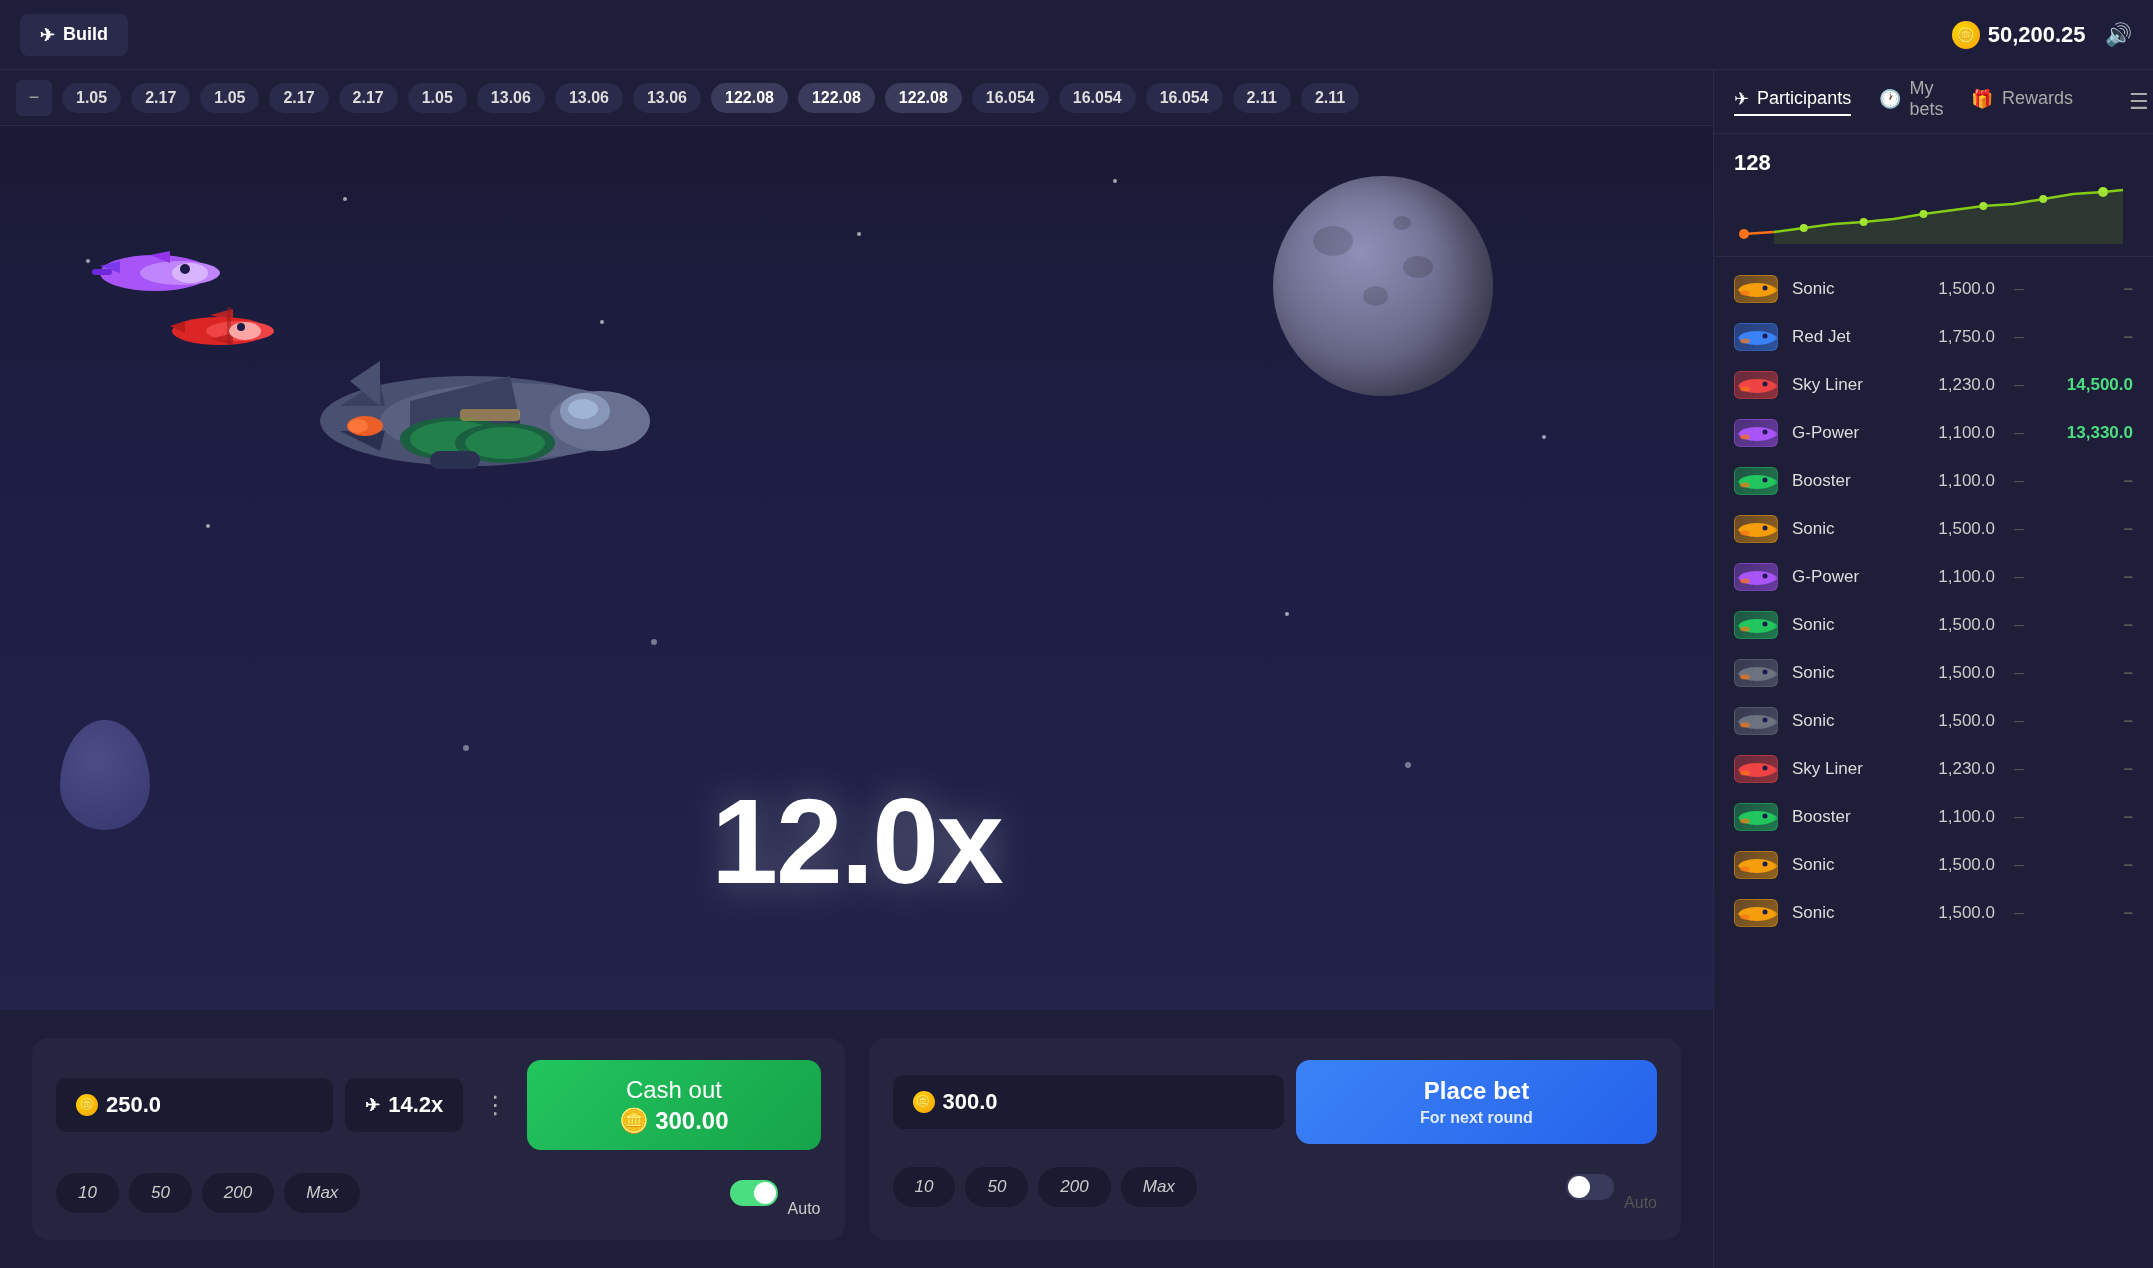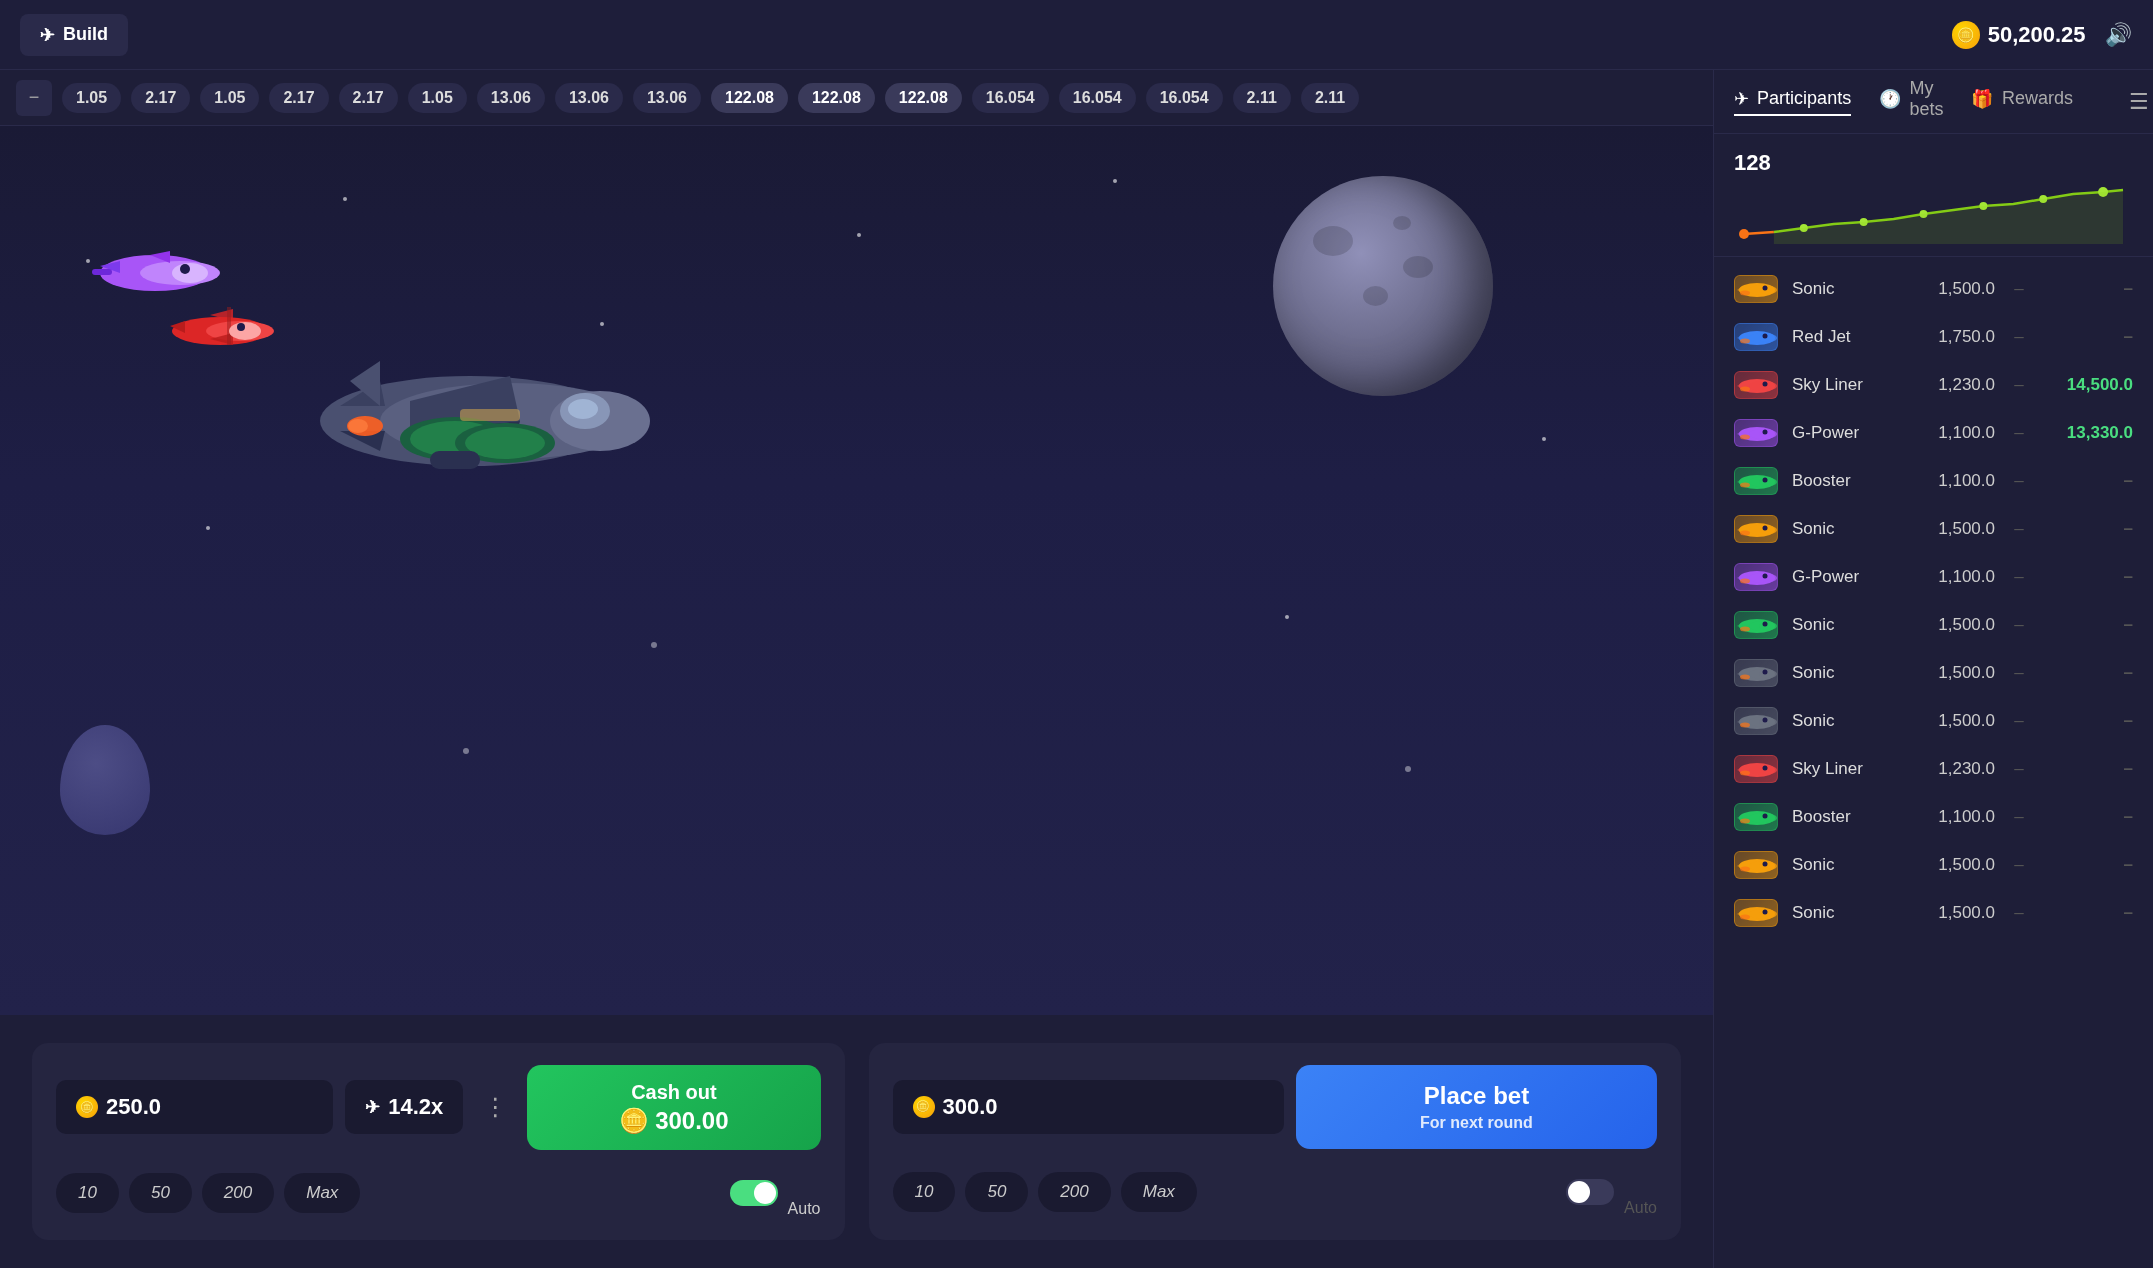--- a/index.html
+++ b/index.html
@@ -255,22 +255,22 @@
       font-size: 20px;
       font-weight: 700;
       cursor: pointer;
       flex: 1;
       display: flex;
       flex-direction: column;
       align-items: center;
       line-height: 1.3;
     }
     .cashout-btn .cashout-top {
-      font-size: 20px;
-      font-weight: 700;
+      font-size: 24px;
+      font-weight: 400;
     }
     .cashout-btn .cashout-amount {
       font-size: 24px;
       font-weight: 800;
       display: flex;
       align-items: center;
       gap: 6px;
     }
 
     .place-bet-btn {
@@ -596,20 +596,23 @@
 
           <ellipse cx="75" cy="105" rx="18" ry="10" fill="#ff6020" opacity="0.9"></ellipse>
           <ellipse cx="68" cy="105" rx="10" ry="7" fill="#ff8040" opacity="0.7"></ellipse>
 
           <rect x="140" y="130" width="50" height="18" rx="9" fill="#2a3050"></rect>
 
           <rect x="170" y="88" width="60" height="12" rx="4" fill="#c8a050" opacity="0.6"></rect>
         </svg>
       </div>
 
+      <div class="multiplier-display">
+        <span>12.0x</span>
+      </div>
     </div>
 
     <div class="bottom-controls">
 
       <div class="bet-panel">
         <div class="bet-top-row">
           <div class="bet-amount-display">
             <span class="coin-icon" style="width:22px;height:22px;font-size:11px;">🪙</span>
             <span>250.0</span>
           </div>

